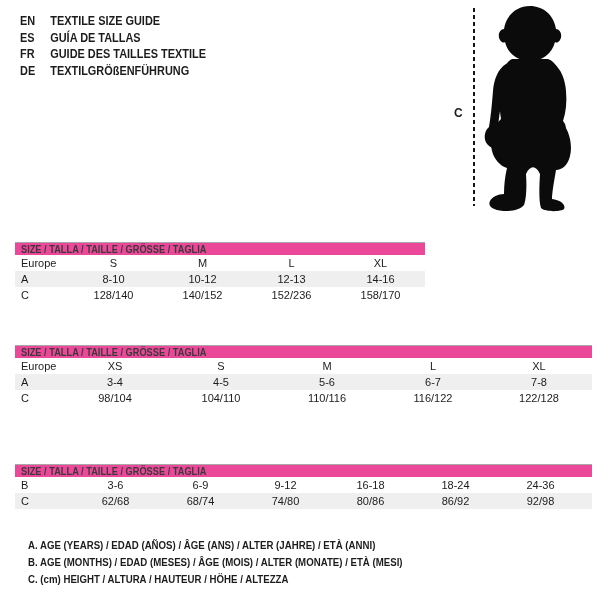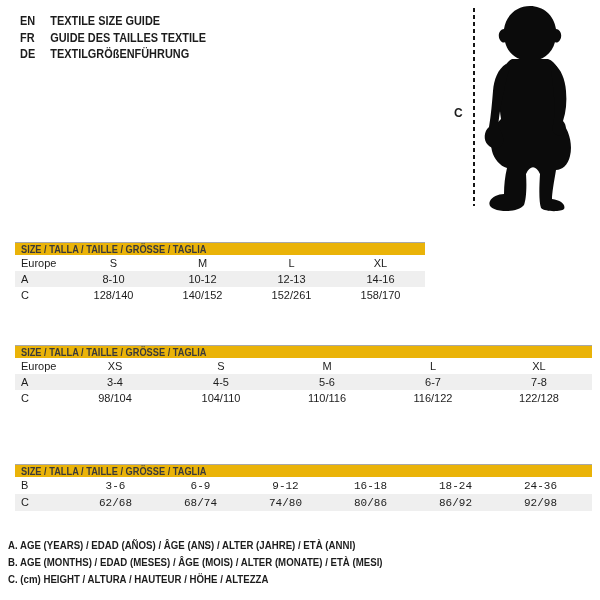--- a/index.html
+++ b/index.html
@@ -19,43 +19,44 @@
              background:repeating-linear-gradient(to bottom,#151515 0 4px,transparent 4px 7px);}
   .measure-c{position:absolute;left:454px;top:106px;font-weight:bold;font-size:12px;}
   .toddler{position:absolute;left:480px;top:4px;}
 
   
   .sec-title{position:absolute;left:20px;font-weight:bold;font-size:11.5px;line-height:13.5px;}
   .title-sub{font-size:7.5px;vertical-align:-2px;}
 
   
   .size-table{position:absolute;left:15px;}
-  .size-bar{height:13px;line-height:13px;background:#eab308;border-top:1px solid #a8a8a8;
+  .size-bar{height:13px;line-height:13px;background:#ec4899;border-top:1px solid #a8a8a8;
             font-weight:bold;font-size:11px;color:#3a3a3a;padding-left:6px;box-sizing:border-box;}
   .tbl{display:table;table-layout:fixed;width:100%;border-collapse:collapse;font-size:11px;}
   .tr{display:table-row;margin-top:15px;}
   .tr.stripe{background:#efefef;}
   .td{display:table-cell;height:16px;line-height:16px;text-align:center;overflow:hidden;}
   .td.label{text-align:left;padding-left:6px;}
   .t1{width:410px;} .t1 .td.label{width:48px;} .t1 .td.data{width:89px;}
   .t2{width:577px;} .t2 .td.label{width:41px;} .t2 .td.data{width:106px;}
-  .t3{width:577px;} .t3 .td.label{width:52px;} .t3 .td.data{width:85px;font-family:Liberation Mono, monospace;}
+  .t3{width:577px;} .t3 .td.label{width:52px;} .t3 .td.data{width:85px;}
   .td.fill{width:auto;}
 
   
-  .notes{position:absolute;left:8px;top:537px;}
+  .notes{position:absolute;left:28px;top:537px;}
   .note-row{height:17px;line-height:17px;font-weight:bold;font-size:11.5px;}
 </style>
 </head>
 <body>
 
 <div class="page">
 
   <div class="langs">
     <div class="lang-row"><span class="cond"><span class="lang-code">EN</span><span>TEXTILE SIZE GUIDE</span></span></div>
+    <div class="lang-row"><span class="cond"><span class="lang-code">ES</span><span>GUÍA DE TALLAS</span></span></div>
     <div class="lang-row"><span class="cond"><span class="lang-code">FR</span><span>GUIDE DES TAILLES TEXTILE</span></span></div>
     <div class="lang-row"><span class="cond"><span class="lang-code">DE</span><span>TEXTILGRÖßENFÜHRUNG</span></span></div>
   </div>
 
   <div class="dash-line"></div>
   <div class="measure-c">C</div>
   <svg class="toddler" width="108" height="208" viewBox="0 0 106 208">
     <g fill="#0b0b0b">
       <path d="M49 2 C 62 2 73 11 75 25 C 79 25 82 31 79 36 C 77 39 75 39 74 38 C 71 50 61 57 49 57 C 37 57 27 50 24 38 C 23 39 21 39 19 36 C 16 31 19 25 23 25 C 25 11 36 2 49 2 Z"></path>
       <path d="M31 55 L 67 55 C 75 58 79 66 79 77 C 80 92 80 105 78 115 C 88 124 92 140 89 152 C 87 161 81 166 75 166 C 73 178 71 189 71 195 C 80 196 85 201 83 205 C 80 208 64 208 60 204 C 58 198 58 186 59 170 C 55 161 49 161 45 170 C 46 184 45 196 43 201 C 40 205 33 207 26 207 C 14 207 6 203 9 197 C 11 193 17 190 23 190 C 23 181 24 172 26 164 C 19 162 13 155 11 147 C 8 136 11 123 20 115 C 18 103 18 90 20 77 C 21 65 25 58 31 55 Z"></path>
@@ -80,21 +81,21 @@
         <div class="td data">8-10</div>
         <div class="td data">10-12</div>
         <div class="td data">12-13</div>
         <div class="td data">14-16</div>
         <div class="td fill"></div>
       </div>
       <div class="tr">
         <div class="td label">C</div>
         <div class="td data">128/140</div>
         <div class="td data">140/152</div>
-        <div class="td data">152/261</div>
+        <div class="td data">152/236</div>
         <div class="td data">158/170</div>
         <div class="td fill"></div>
       </div>
     </div>
   </div>
 
   <div class="size-table t2" style="top:345px;">
     <div class="size-bar"><span class="cond">SIZE / TALLA / TAILLE / GRÖSSE / TAGLIA</span></div>
     <div class="tbl">
       <div class="tr">

